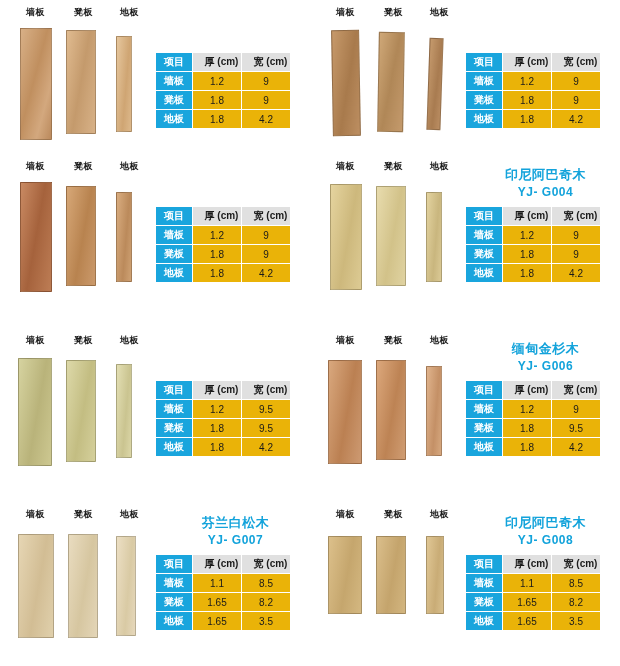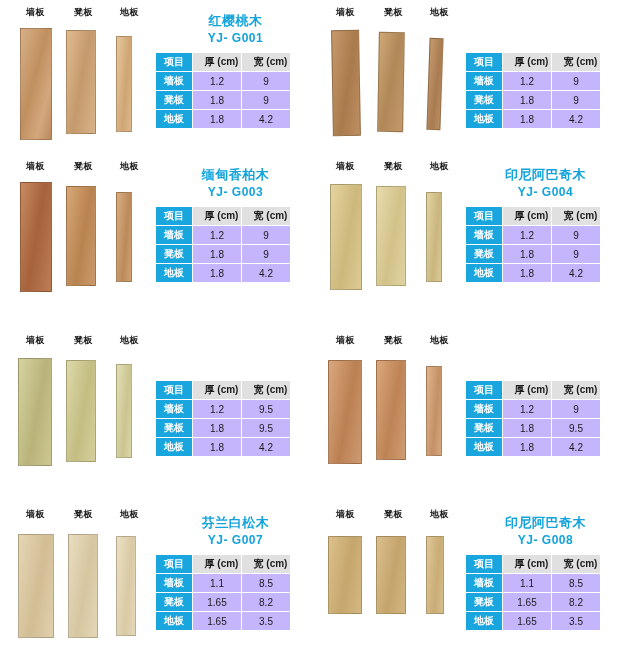--- a/index.html
+++ b/index.html
@@ -107,43 +107,39 @@
     font-weight: bold;
     width: 36px;
   }
   table.spec td.hdr2 {
     background: #e0e0e0;
     color: #1a1a1a;
     font-weight: bold;
     padding-left: 9px;
   }
   table.spec td.val {
-    background: #c4b5fd;
+    background: #eab308;
   }
 </style>
 </head>
 <body>
 
 <div class="sheet">
 
   <div class="cell r1 c1">
     <div class="labels">
       <span class="lbl a">墙板</span>
       <span class="lbl b">凳板</span>
       <span class="lbl c">地板</span>
     </div>
     <div class="photos">
       <div class="plank" style="left:12px; top:4px; width:32px; height:112px; background:linear-gradient(105deg,#d8b087,#c08f5f 45%,#d3a87e 75%,#bb8a5d);"></div>
       <div class="plank" style="left:58px; top:6px; width:30px; height:104px; background:linear-gradient(100deg,#e0bb90,#c49a6c 50%,#d8b288);"></div>
       <div class="plank" style="left:108px; top:12px; width:16px; height:96px; background:linear-gradient(95deg,#e6c79e,#cfa573 60%,#ddb98c);"></div>
     </div>
-    <div class="title">
-      <span>红樱桃木</span><br>
-      <span class="code">YJ- G001</span>
-    </div>
     <table class="spec">
       <tbody>
           <tr>
         <td class="hdr">项目</td>
         <td class="hdr2">厚 (cm)</td>
         <td class="hdr2">宽 (cm)</td>
       </tr>
       <tr>
         <td class="hdr">墙板</td>
         <td class="val">1.2</td>
@@ -204,24 +200,20 @@
     <div class="labels">
       <span class="lbl a">墙板</span>
       <span class="lbl b">凳板</span>
       <span class="lbl c">地板</span>
     </div>
     <div class="photos">
       <div class="plank" style="left:12px; top:4px; width:32px; height:110px; background:linear-gradient(100deg,#c98a63,#a5623c 50%,#bd7d55);"></div>
       <div class="plank" style="left:58px; top:8px; width:30px; height:100px; background:linear-gradient(100deg,#d7a878,#b8834f 55%,#cb9a6c);"></div>
       <div class="plank" style="left:108px; top:14px; width:16px; height:90px; background:linear-gradient(95deg,#d9ad80,#bb8a5b 60%,#cfa274);"></div>
     </div>
-    <div class="title">
-      <span>缅甸香柏木</span><br>
-      <span class="code">YJ- G003</span>
-    </div>
     <table class="spec">
       <tbody>
           <tr>
         <td class="hdr">项目</td>
         <td class="hdr2">厚 (cm)</td>
         <td class="hdr2">宽 (cm)</td>
       </tr>
       <tr>
         <td class="hdr">墙板</td>
         <td class="val">1.2</td>
@@ -323,20 +315,24 @@
     <div class="labels">
       <span class="lbl a">墙板</span>
       <span class="lbl b">凳板</span>
       <span class="lbl c">地板</span>
     </div>
     <div class="photos">
       <div class="plank" style="left:10px; top:8px; width:34px; height:104px; background:linear-gradient(100deg,#d9a87e,#bb8052 55%,#cd9a72);"></div>
       <div class="plank" style="left:58px; top:8px; width:30px; height:100px; background:linear-gradient(100deg,#dca87c,#bd8354 55%,#d09d73);"></div>
       <div class="plank" style="left:108px; top:14px; width:16px; height:90px; background:linear-gradient(95deg,#e0b48d,#c49066 60%,#d6a87f);"></div>
     </div>
+    <div class="title">
+      <span>缅甸金杉木</span><br>
+      <span class="code">YJ- G006</span>
+    </div>
     <table class="spec">
       <tbody>
           <tr>
         <td class="hdr">项目</td>
         <td class="hdr2">厚 (cm)</td>
         <td class="hdr2">宽 (cm)</td>
       </tr>
       <tr>
         <td class="hdr">墙板</td>
         <td class="val">1.2</td>

